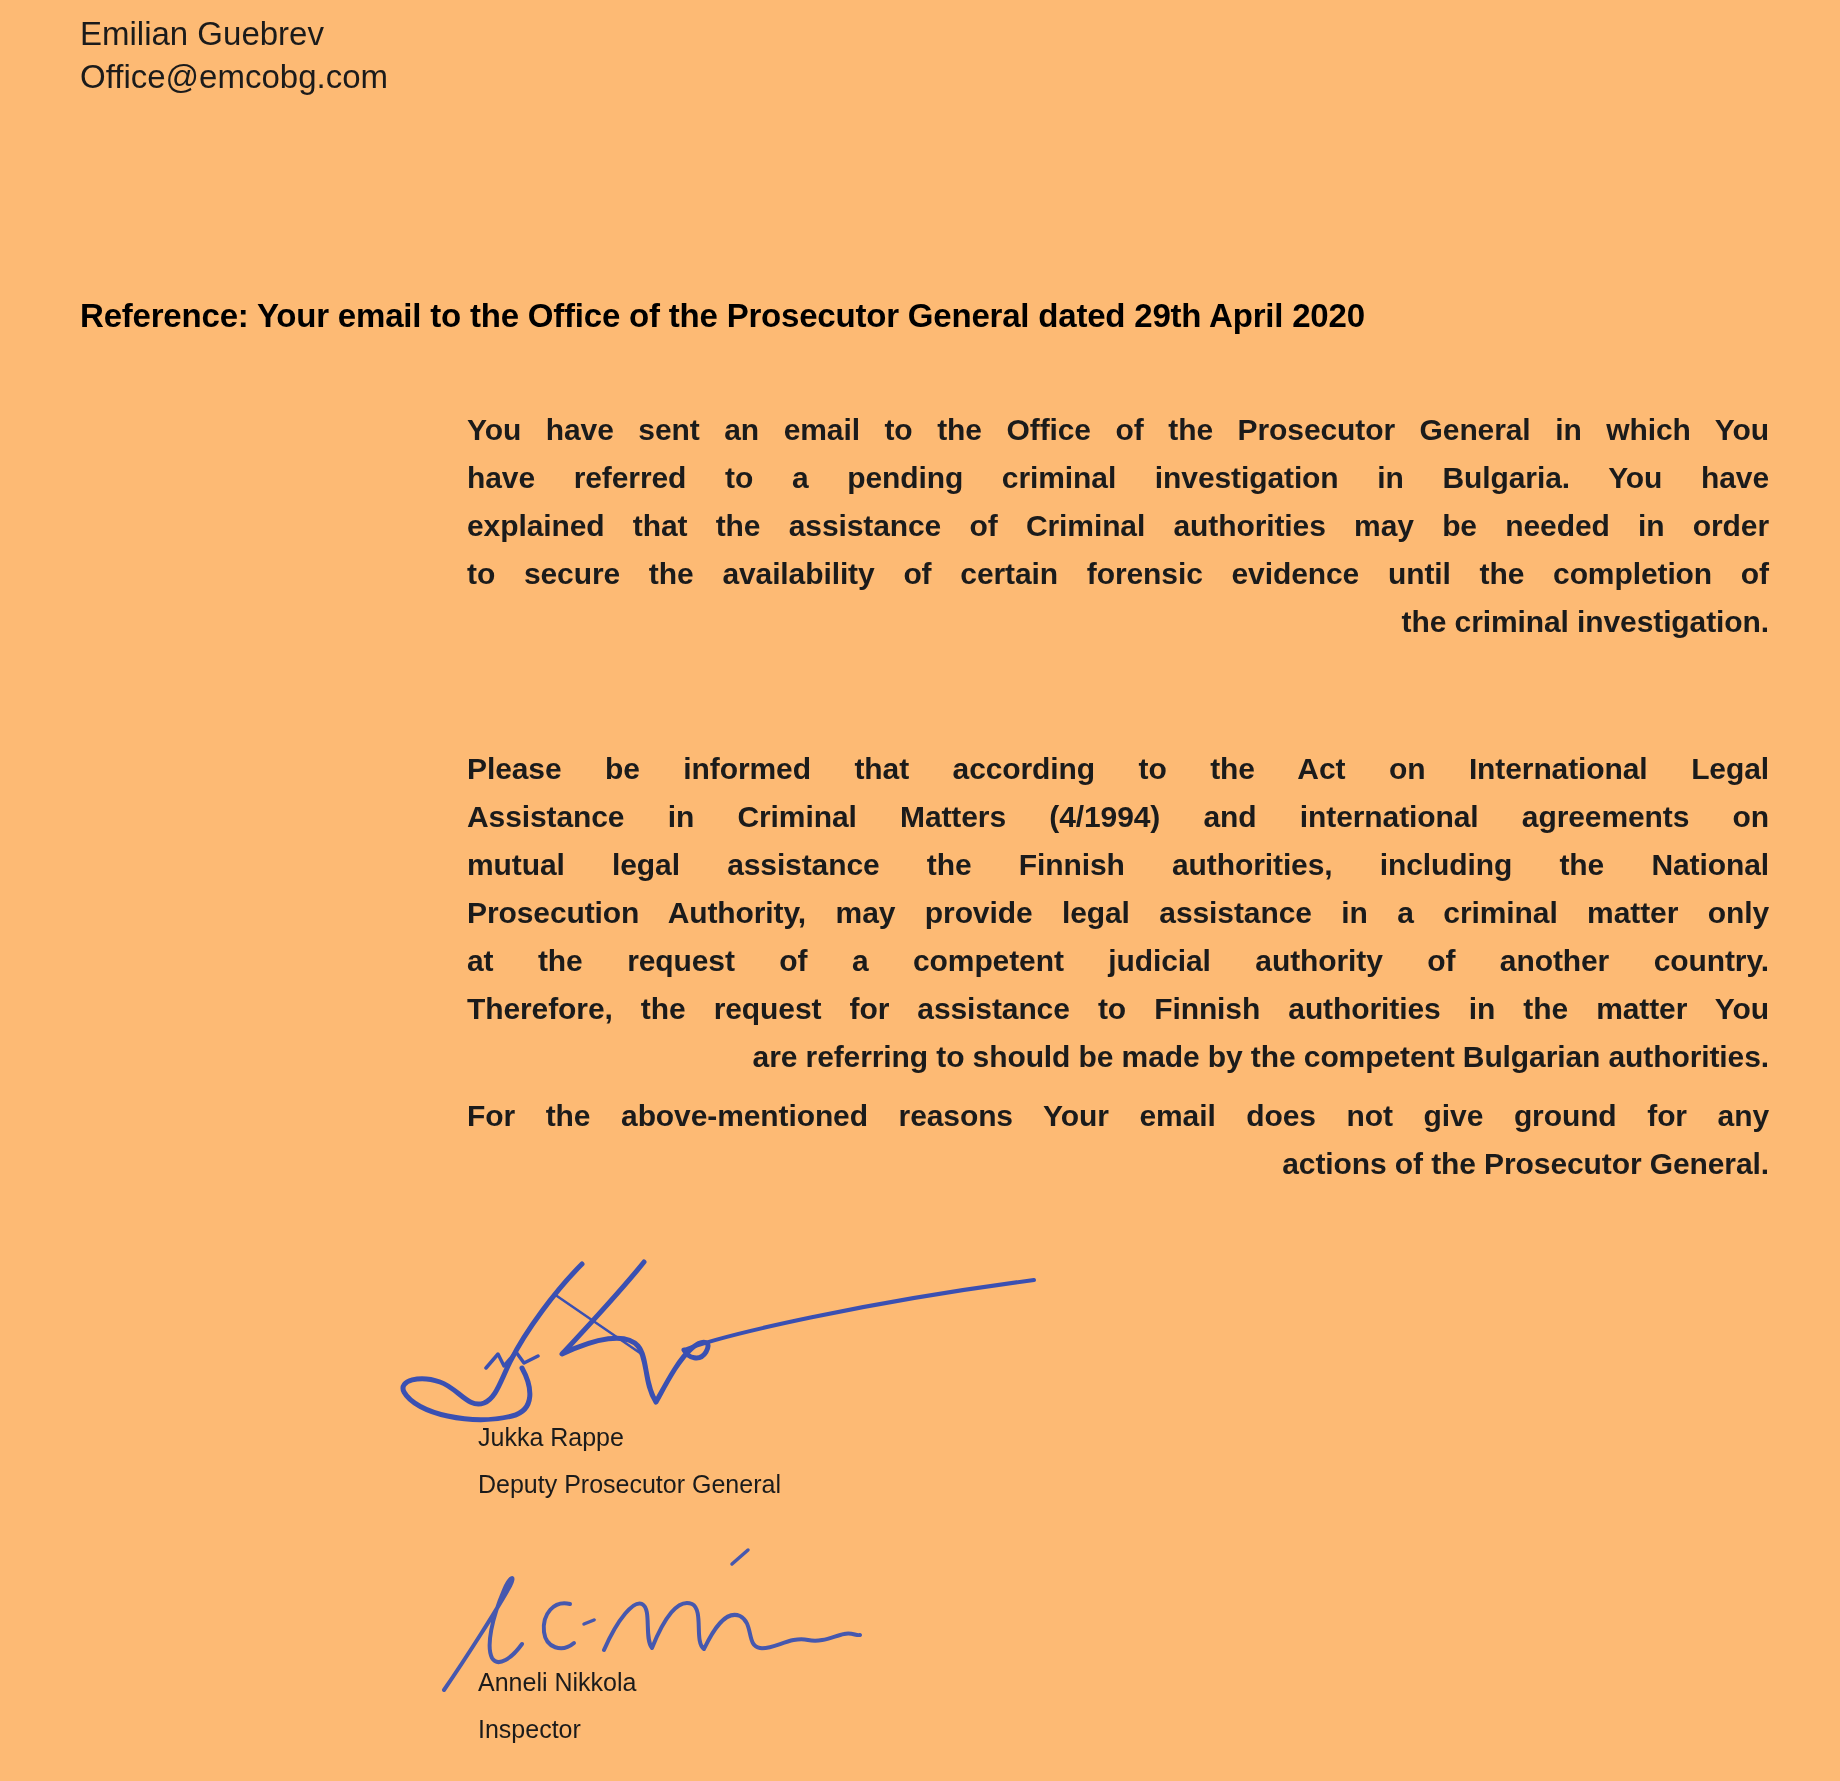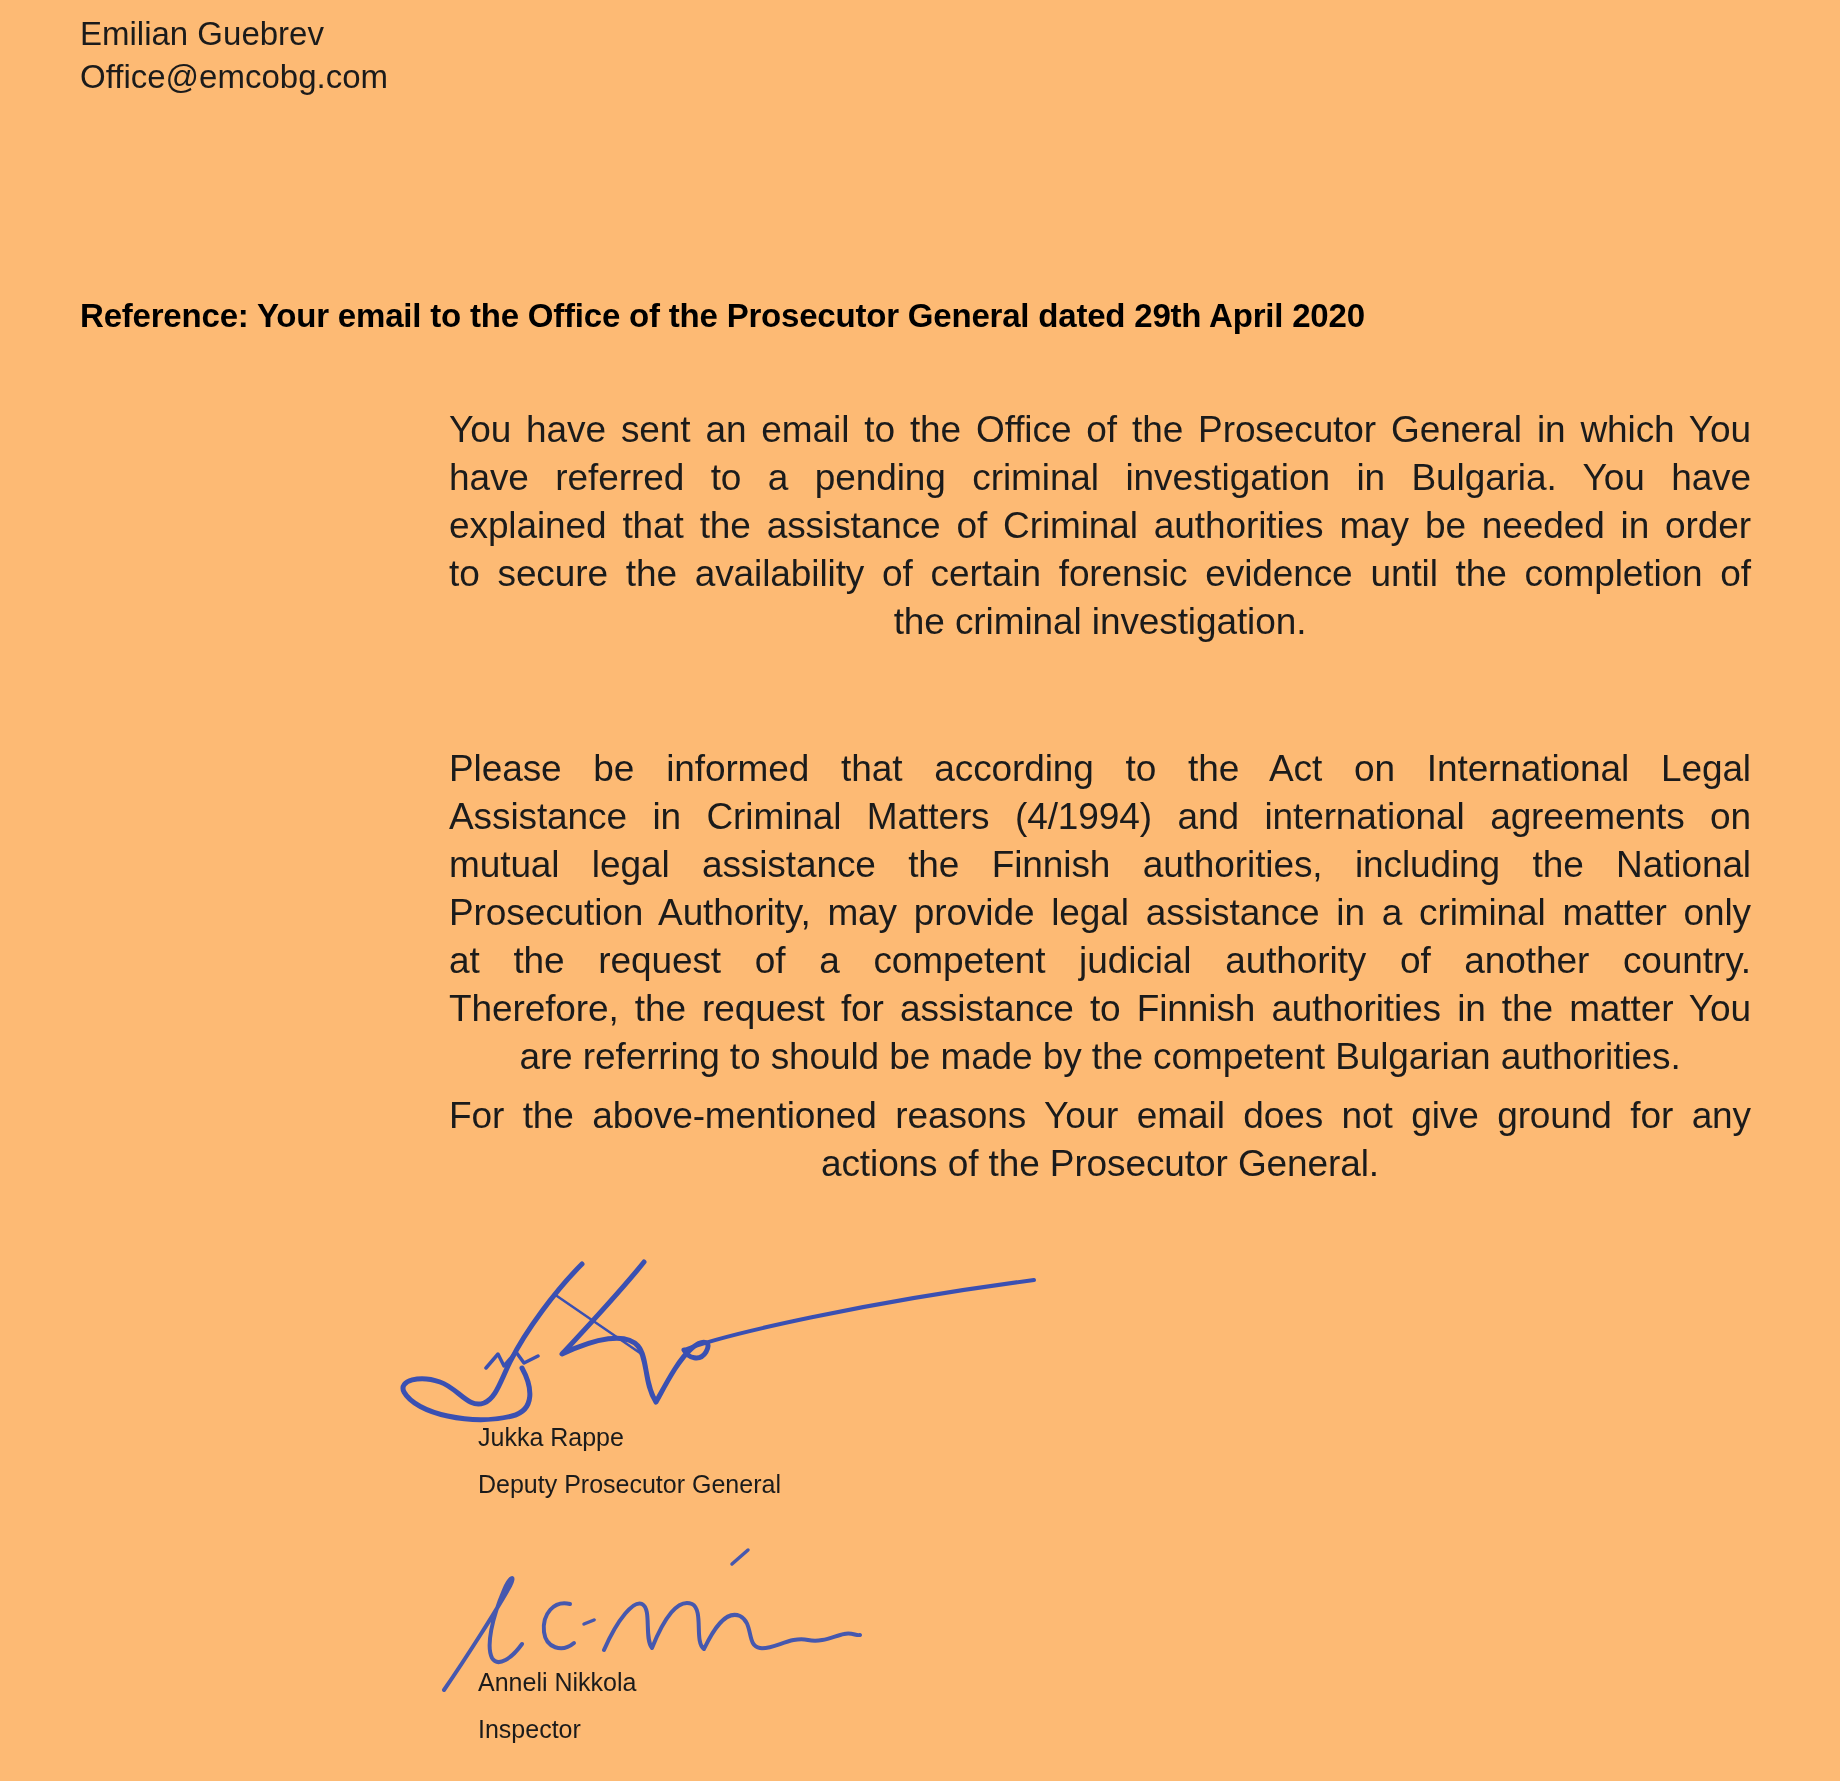--- a/index.html
+++ b/index.html
@@ -14,29 +14,29 @@
   .recipient {
     position:absolute; left:80px; top:12px;
     font-size:33px; line-height:43px; white-space:nowrap;
   }
   .reference {
     position:absolute; left:80px; top:297px;
     font-size:33px; font-weight:bold; color:#000;
     white-space:nowrap; letter-spacing:-0.2px;
   }
   .bodytext {
-    position:absolute; left:449px; width:1302px;
-    font-size:37px; letter-spacing:-0.1px;
+    position:absolute; left:467px; width:1302px;
+    font-size:30px; letter-spacing:-0.1px;font-weight:bold;
   }
   #para1 { top:406px; }
   #para2 { top:710px;margin-top:35px; }
   #para3 { top:1092px; }
   .bline { height:48px; line-height:48px; white-space:normal; }
   .jline { text-align:justify; text-align-last:justify; }
-  .lline { text-align:center; }
+  .lline { text-align:right; }
   .sig-svg { position:absolute; }
   #sig1 { left:386px; top:1256px; }
   #sig2 { left:436px; top:1546px; }
   .signer {
     position:absolute; left:478px;
     font-size:25px; line-height:47px; white-space:nowrap;
   }
   #signer1 { top:1414px; }
   #signer2 { top:1659px; }
   .ink { fill:none; stroke-linecap:round; stroke-linejoin:round; }

